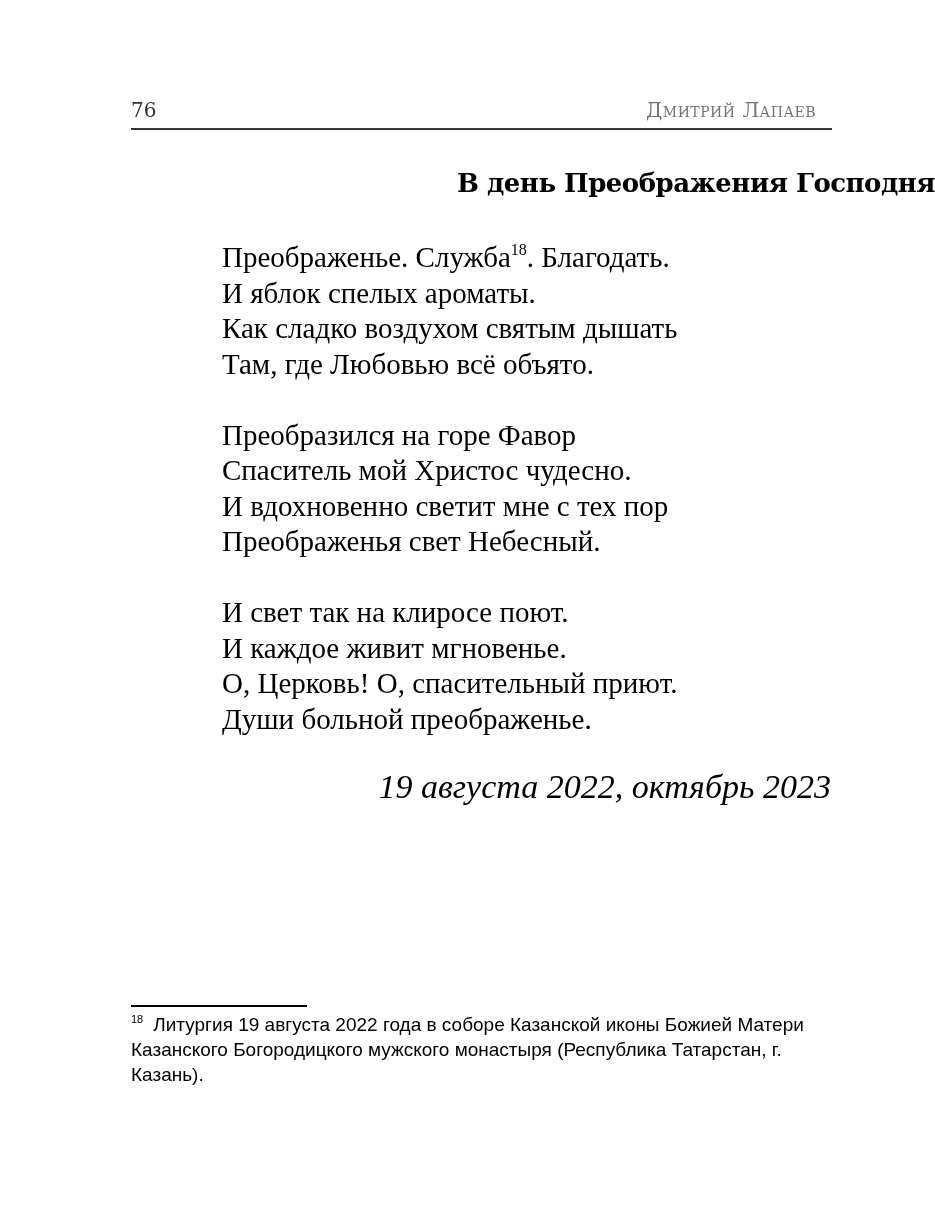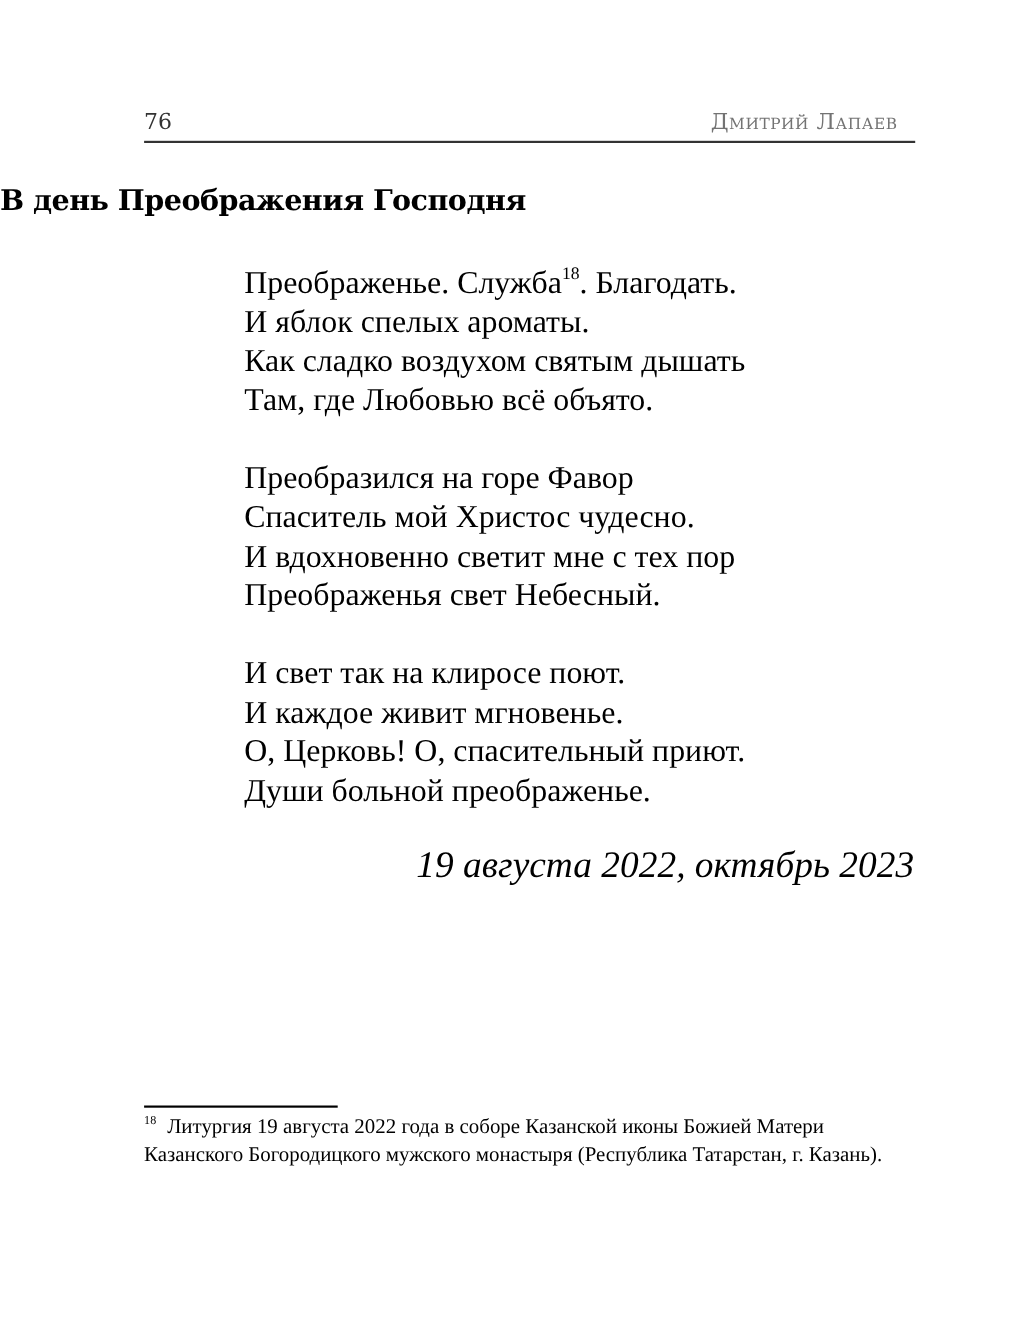--- a/index.html
+++ b/index.html
@@ -1,28 +1,28 @@
 <!DOCTYPE html>
 <html><head>
   <meta charset="utf-8">
   <style>
     html, body { margin: 0; padding: 0; background: #ffffff; }
     body { width: 935px; height: 1213px; position: relative; overflow: hidden; color: #000; }
     .header { position: absolute; left: 131px; top: 94px; width: 701px; height: 36px; }
     .page-num { position: absolute; left: 0; top: 4px; font-family: "DejaVu Serif", serif; font-size: 20px; color: #333; }
     .author { position: absolute; right: 16px; top: 4px; font-family: "DejaVu Serif", serif; font-size: 20px; color: #737373; font-variant: small-caps; letter-spacing: 0.5px; }
     .rule { position: absolute; left: 131px; top: 128px; width: 701px; height: 2px; background: #333; }
-    .title { position: absolute; left: 0; width: 935px; top: 168px; text-align: left; font-family: "DejaVu Serif", serif; font-weight: bold; font-size: 26px; letter-spacing: -0.5px; }
+    .title { position: absolute; left: 0; width: 935px; top: 168px; text-align: right; font-family: "DejaVu Serif", serif; font-weight: bold; font-size: 26px; letter-spacing: -0.5px; }
     .poem { position: absolute; left: 222px; top: 240px; font-family: Liberation Serif, serif; font-size: 29px; line-height: 35.5px; }
     .stanza { margin-bottom: 35.5px; }
     .line { white-space: nowrap; }
     sup { font-size: 16px; vertical-align: 12px; line-height: 0; }
     .date { position: absolute; right: 104px; top: 768px; font-family: "Liberation Serif", serif; font-style: italic; font-size: 34px; }
     .fn-rule { position: absolute; left: 131px; top: 1005px; width: 176px; height: 2px; background: #000; }
-    .footnote { position: absolute; left: 131px; top: 1012px; width: 690px; font-family: Liberation Serif, serif; font-size: 19px; line-height: 25px; }
+    .footnote { position: absolute; left: 131px; top: 1012px; width: 690px; font-family: Liberation Sans, sans-serif; font-size: 19px; line-height: 25px; }
     .fn-mark { font-size: 11px; vertical-align: 8px; margin-right: 10px; line-height: 0; }
   </style>
 </head>
 <body>
 
 <div class="header">
   <span class="page-num">76</span>
   <span class="author">Дмитрий Лапаев</span>
 </div>
 <div class="rule"></div>

